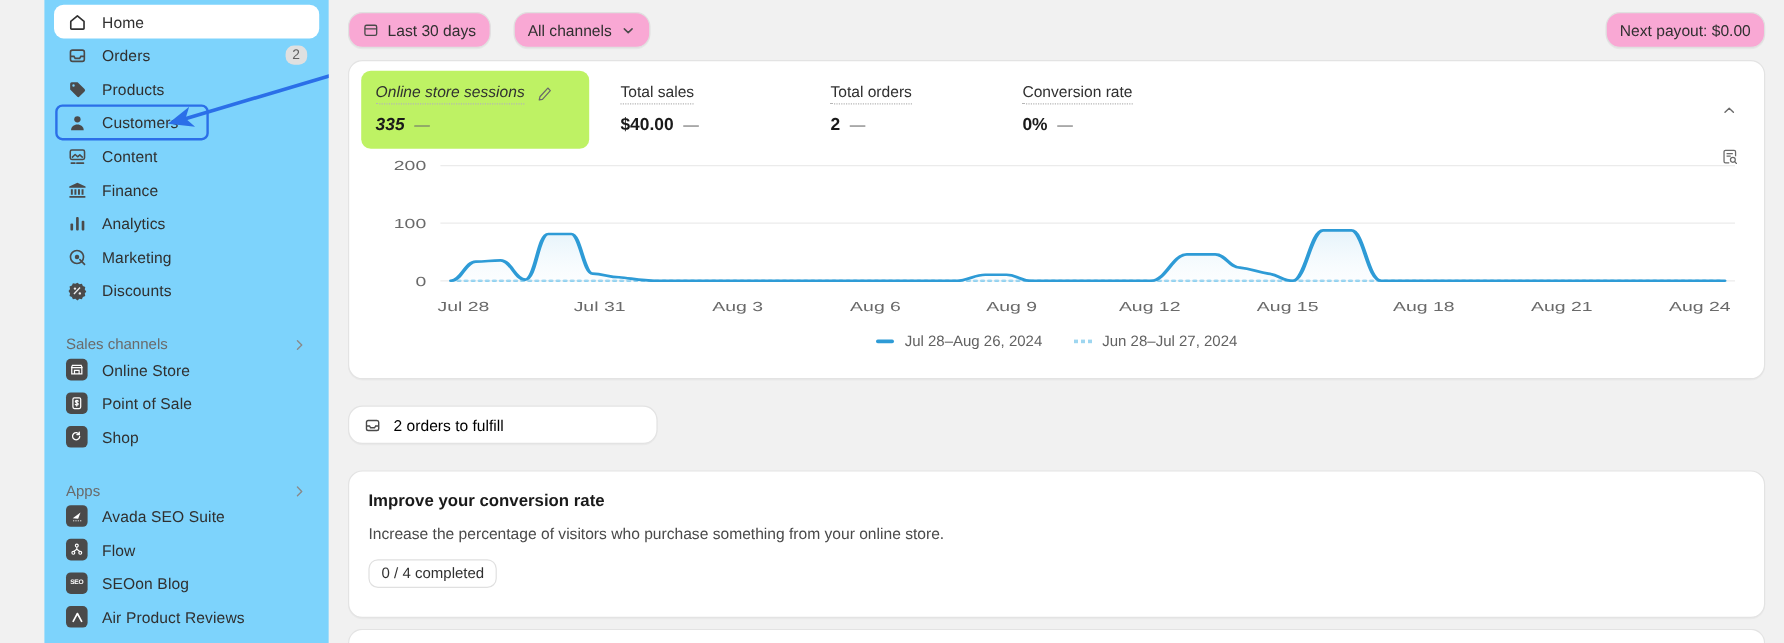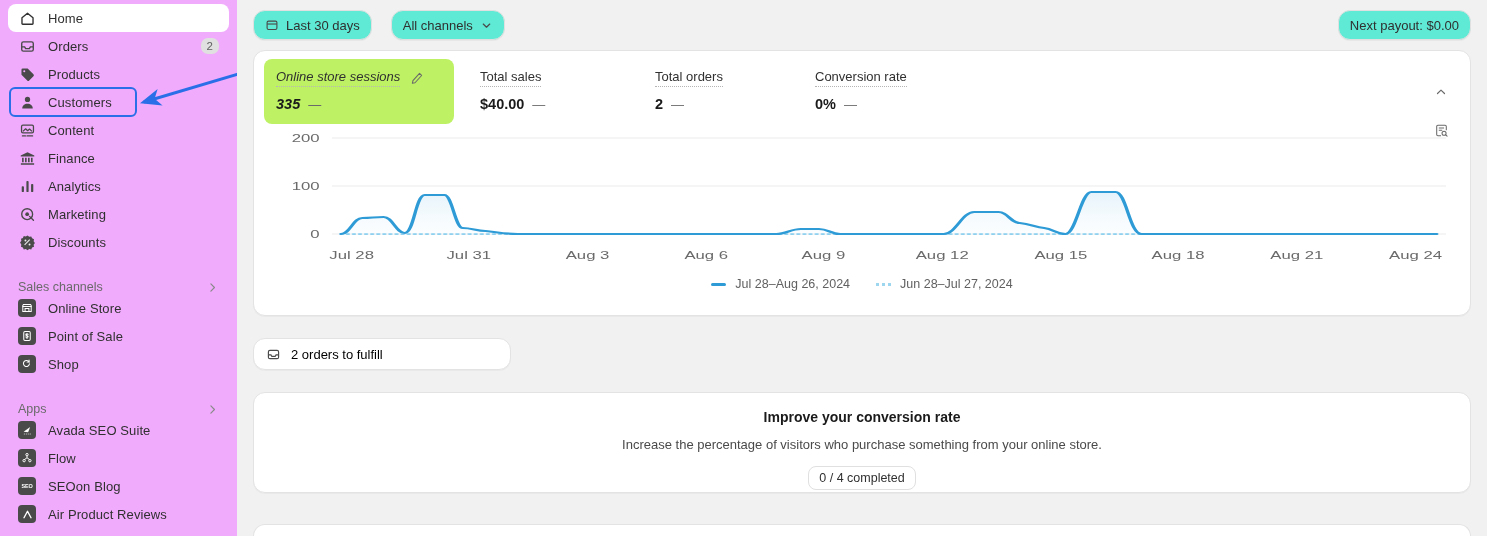--- a/index.html
+++ b/index.html
@@ -7,25 +7,26 @@
     width: 1487px; height: 536px;
     font-family: "Liberation Sans", sans-serif;
     background: #f1f1f1;
     overflow: hidden;
   }
   .app { position: relative; width: 1487px; height: 536px; display: flex; }
 
   
   .sidebar {
     width: 237px; height: 536px;
-    background: #f0abfc;
+    background: #7dd3fc;
     padding: 4px 8px 0 8px;
     flex: 0 0 237px;
     position: relative;
     overflow: hidden;
+    margin-left: 37px;
   }
   .nav-item {
     display: flex; align-items: center;
     height: 28px;
     border-radius: 8px;
     padding: 0 10px;
     gap: 12px;
     position: relative;
     cursor: pointer;
   }
@@ -86,21 +87,21 @@
     padding: 0 16px 0 16px;
     overflow: hidden;
   }
   .topbar {
     display: flex; align-items: center;
     height: 50px;
     padding: 0 0 0 0;
   }
   .pill {
     display: inline-flex; align-items: center; gap: 7px;
-    background: #5eead4;
+    background: #f9a8d4;
     border: 1px solid #e0e0e0;
     border-radius: 12px;
     height: 30px;
     padding: 0 11px;
     font-size: 13px; color: #303030;
     box-shadow: 0 1px 0 rgba(0,0,0,0.04);
     cursor: pointer;
     white-space: nowrap;
   }
   .pill + .pill { margin-left: 19px; }
@@ -161,21 +162,21 @@
 
   .fulfill-card {
     margin-top: 22px;
     width: 258px; height: 32px;
     display: flex; align-items: center; gap: 10px;
     padding: 0 12px;
     font-size: 13px; color: #000000;
     cursor: pointer;
   }
 
-  .conv-card { margin-top: 22px; padding: 16px 16px 2px 16px; text-align: center; }
+  .conv-card { margin-top: 22px; padding: 16px 16px 24px 16px; }
   .conv-title { font-size: 14px; font-weight: 700; color: #1a1a1a; }
   .conv-sub { font-size: 13px; color: #4a4a4a; margin-top: 12px; }
   .conv-chip {
     display: inline-block; margin-top: 14px;
     border: 1px solid #e0e0e0; border-radius: 8px;
     padding: 4px 10px; font-size: 12.5px; color: #303030;
     background: #fff;
   }
   .bottom-strip {
     position: absolute; left: 16px; right: 16px; bottom: 0; height: 12px;

